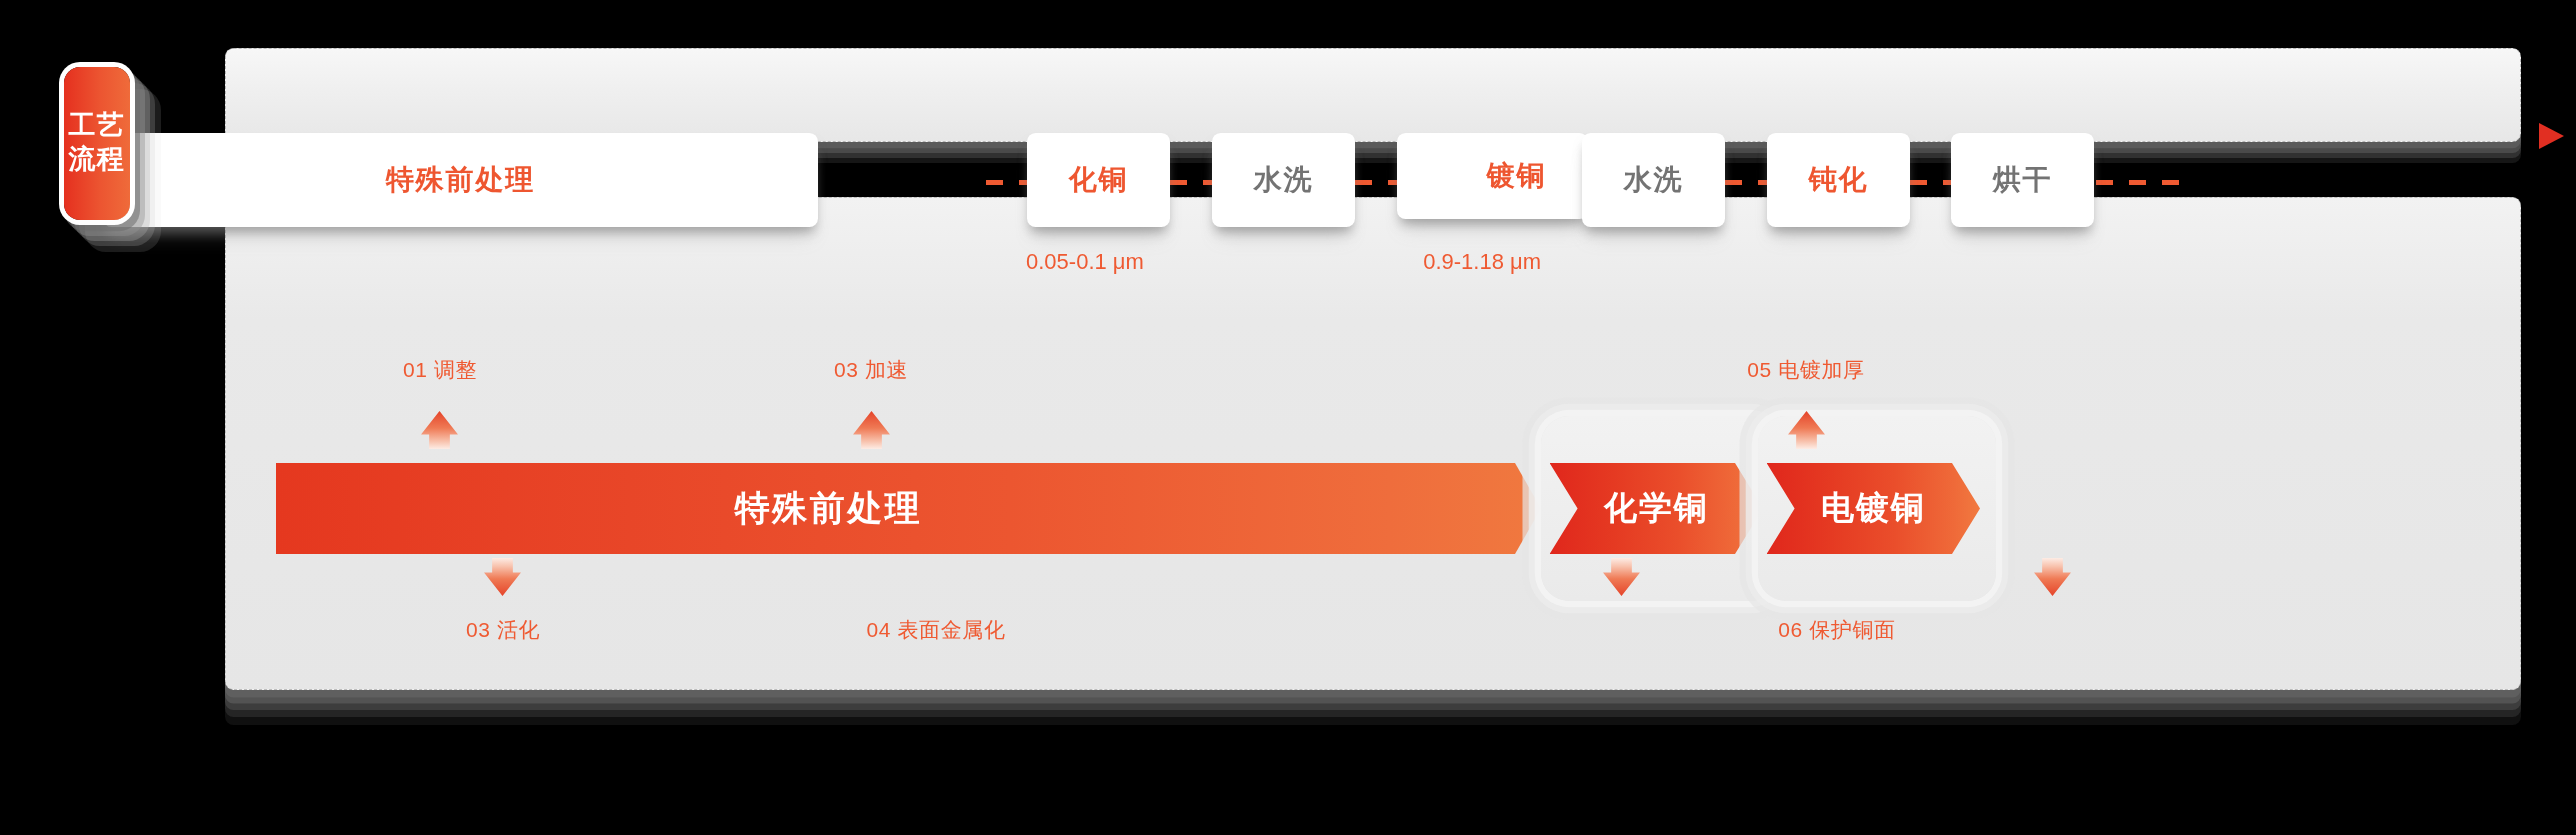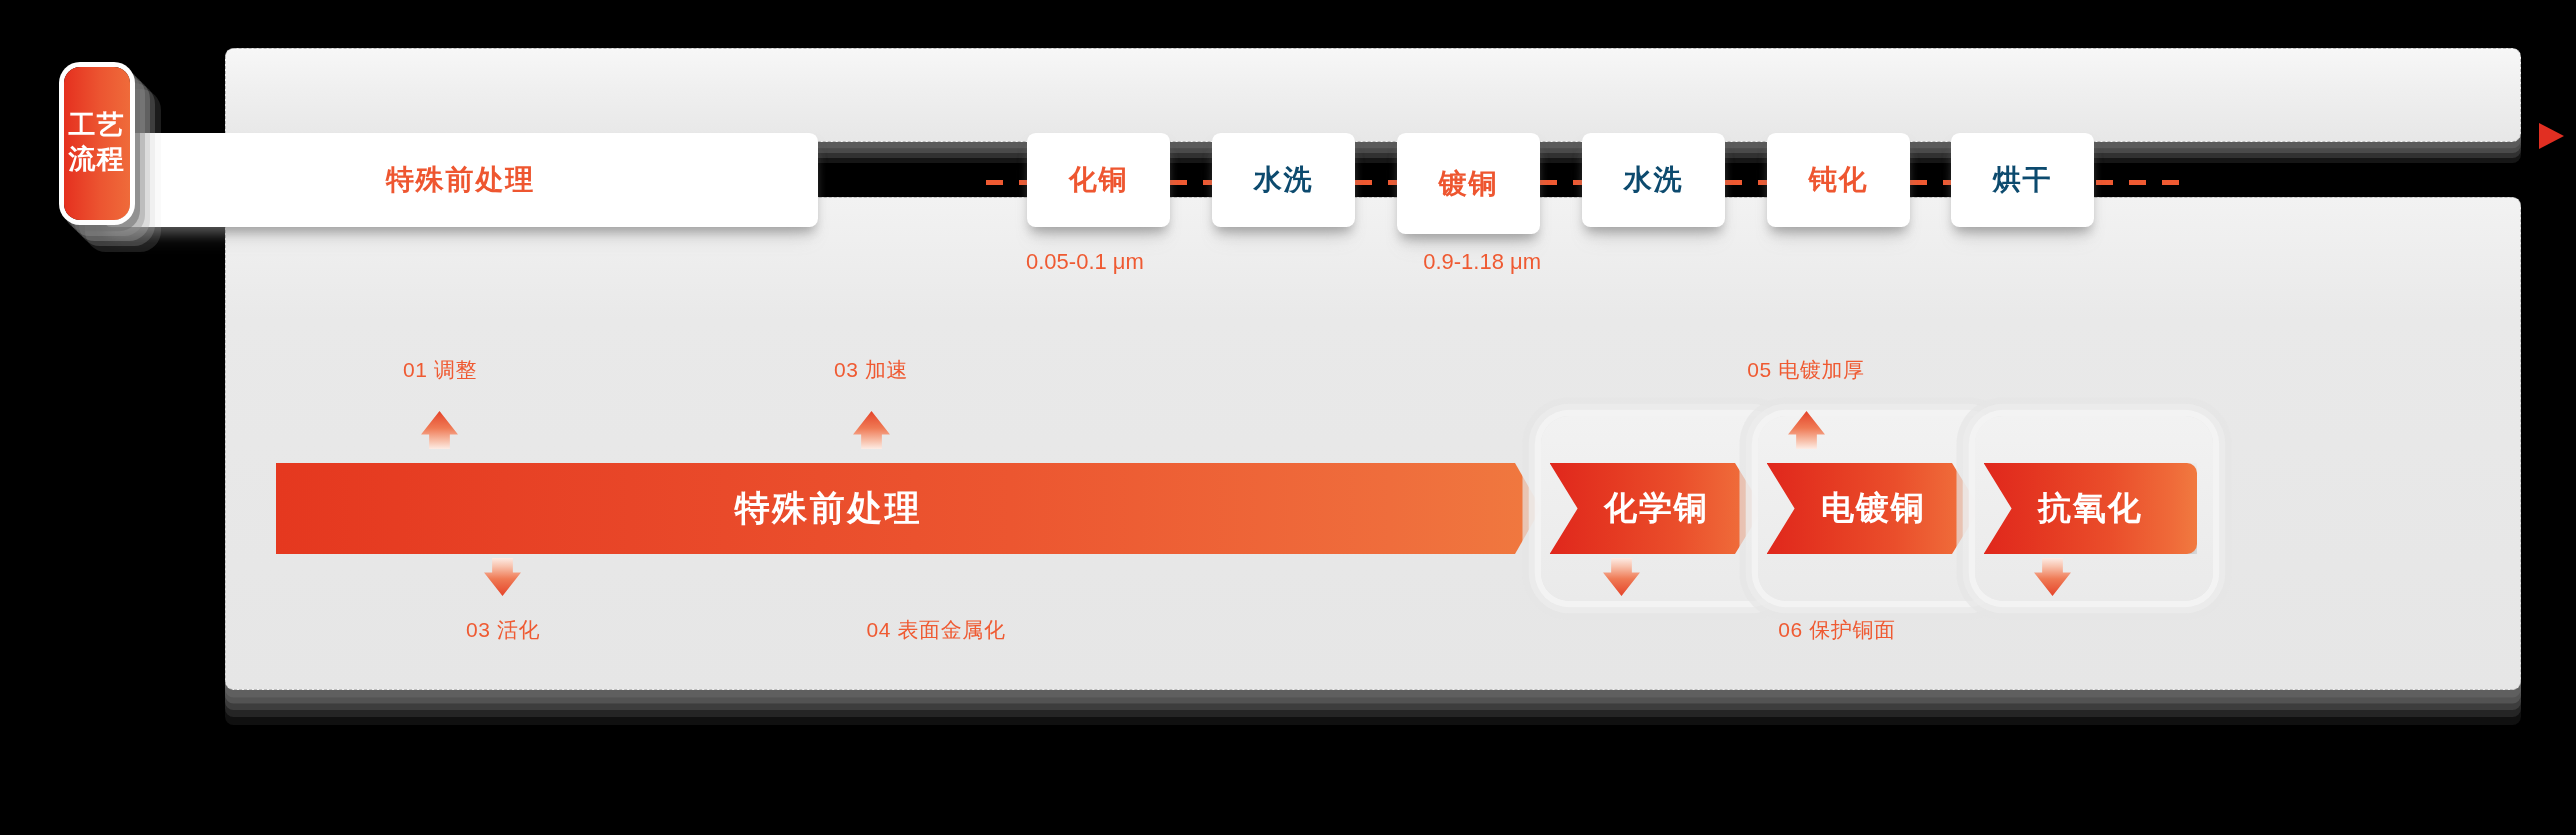--- a/index.html
+++ b/index.html
@@ -40,21 +40,21 @@
   }
   .step-box{
     position:absolute;background:#fff;border-radius:8.6px;
     display:flex;align-items:center;justify-content:center;
     font-size:28px;font-weight:700;letter-spacing:1.8px;
     box-shadow:0 8.6px 11px -3.7px rgba(120,120,120,.55),
                0 17px 18.5px -8.6px rgba(150,150,150,.35);
     z-index:5;
   }
   .step-box.hl{color:#ee5630;}
-  .step-box.pl{color:#0c4a6e;}
+  .step-box.pl{color:#737373;}
   .thick-note{
     position:absolute;color:#ef5a32;font-size:22px;font-weight:500;
     white-space:nowrap;z-index:5;
   }
   #flow-end-arrow{
     position:absolute;top:123px;left:2539px;width:0;height:0;z-index:6;
     border-left:25px solid #e12f22;border-top:13.6px solid transparent;border-bottom:13.6px solid transparent;
   }
 
   
@@ -146,21 +146,21 @@
 
     <div class="step-box hl" style="left:965px;top:85px;width:143px;height:94px;">
       <span>化铜</span>
     </div>
     <div class="thick-note" style="left:964px;top:201px;">0.05-0.1 μm</div>
 
     <div class="step-box pl" style="left:1150px;top:85px;width:143px;height:94px;">
       <span>水洗</span>
     </div>
 
-    <div class="step-box hl" style="left:1335px;top:85px;width:143px;height:101px;">
+    <div class="step-box hl" style="left:1335px;top:85px;width:143px;height:86px;padding-left:48px;">
       <span>镀铜</span>
     </div>
     <div class="thick-note" style="left:1479px;top:201px;transform:translateX(-100%);">0.9-1.18 μm</div>
 
     <div class="step-box pl" style="left:1520px;top:85px;width:143px;height:94px;">
       <span>水洗</span>
     </div>
 
     <div class="step-box pl" style="left:1889px;top:85px;width:143px;height:94px;">
       <span>烘干</span>
@@ -189,26 +189,20 @@
       </div>
     </div>
 
     <div class="chev-wrap" style="left:1696px;width:238px;">
       <div class="chev-halo"></div>
       <div class="chev">
         <span>电镀铜</span>
       </div>
     </div>
 
-    <div class="chev-wrap" style="left:1913px;width:238px;">
-      <div class="chev-halo"></div>
-      <div class="chev last">
-        <span>抗氧化</span>
-      </div>
-    </div>
 
     <div class="marker up" style="left:359px;top:214px;"></div>
     <div class="mlabel" style="left:378px;top:159px;transform:translateX(-50%);">01 调整</div>
 
     <div class="marker down" style="left:422px;top:361px;"></div>
     <div class="mlabel" style="left:441px;top:419px;transform:translateX(-50%);">03 活化</div>
 
     <div class="marker up" style="left:791px;top:214px;"></div>
     <div class="mlabel" style="left:809px;top:159px;transform:translateX(-50%);">03 加速</div>
 

